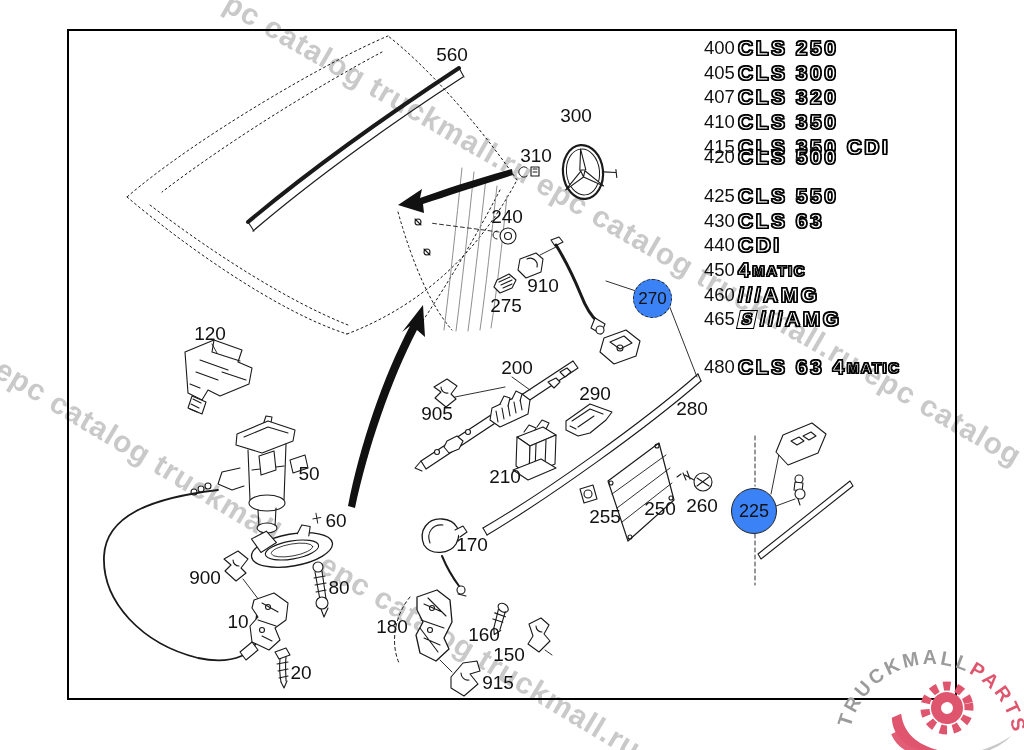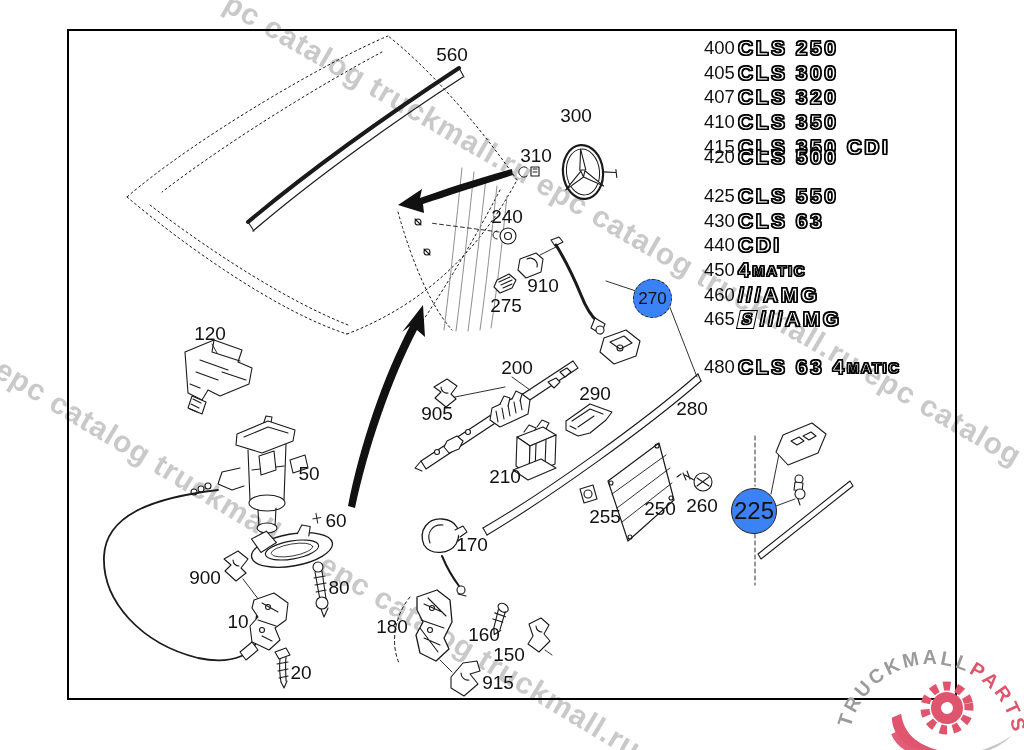--- a/index.html
+++ b/index.html
@@ -13,21 +13,21 @@
   
   .frame{position:absolute;left:67px;top:29px;width:890px;height:671px;border:2px solid #000;
          box-sizing:border-box;z-index:2;background:transparent;}
   svg.art{position:absolute;left:0;top:0;z-index:3;}
   
   .lbl{position:absolute;font-size:19px;color:#111;transform:translate(-50%,-50%);z-index:4;
        white-space:nowrap;}
   .circ{position:absolute;border:1.5px dashed #222;border-radius:50%;display:flex;align-items:center;
         justify-content:center;font-size:17px;z-index:4;background:#3b82f6;box-sizing:border-box;}
   #c270{left:633px;top:279px;width:39px;height:39px;}
-  #c225{left:731px;top:488px;width:46px;height:46px;border-style:solid;font-size:24px;}
+  #c225{left:731px;top:488px;width:46px;height:46px;border-style:solid;font-size:18px;}
   
   .em-row{position:absolute;left:704px;display:flex;align-items:center;height:24px;z-index:4;}
   .em-code{font-size:18.5px;color:#111;width:34px;flex:0 0 34px;}
   .em-badge{font-size:21px;font-weight:700;letter-spacing:2.5px;color:#fff;white-space:pre;
             -webkit-text-stroke:1.25px #000;
             text-shadow:-1px -1px 0 #000,1px -1px 0 #000,-1px 1px 0 #000,1px 1px 0 #000;}
   .em-badge.sm{font-size:15px;letter-spacing:1.5px;}
   .em-box{display:inline-block;font-size:15px;font-weight:700;color:#fff;border:1.6px solid #000;
           transform:skewX(-12deg);padding:0 3px;margin-right:4px;line-height:1.1;
           -webkit-text-stroke:1px #000;

